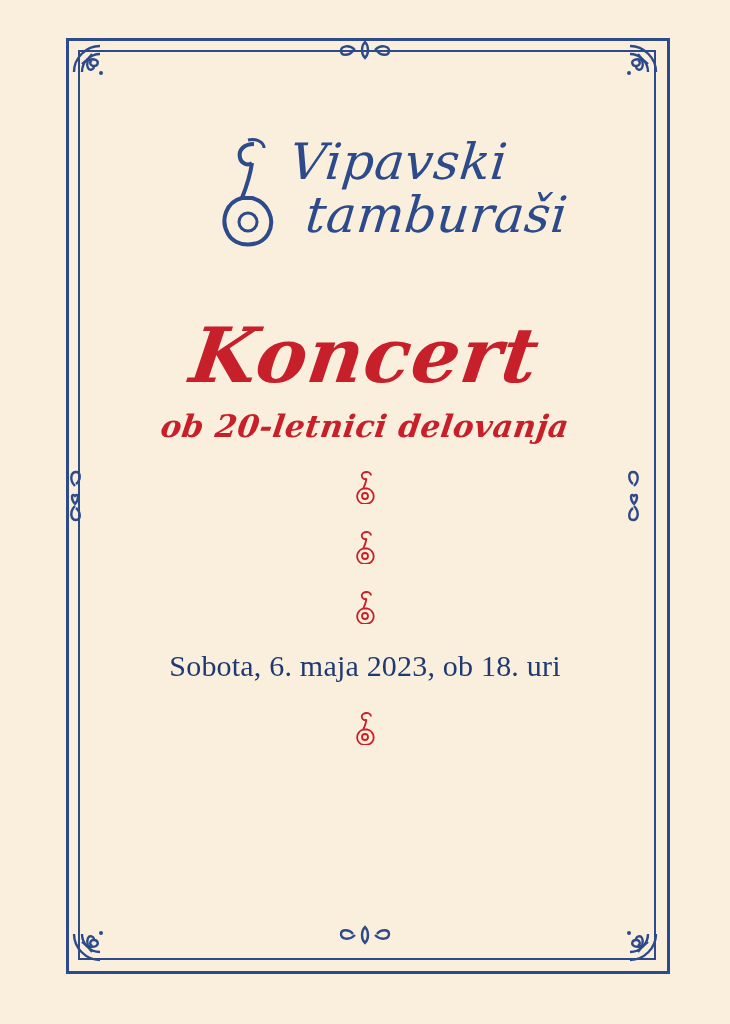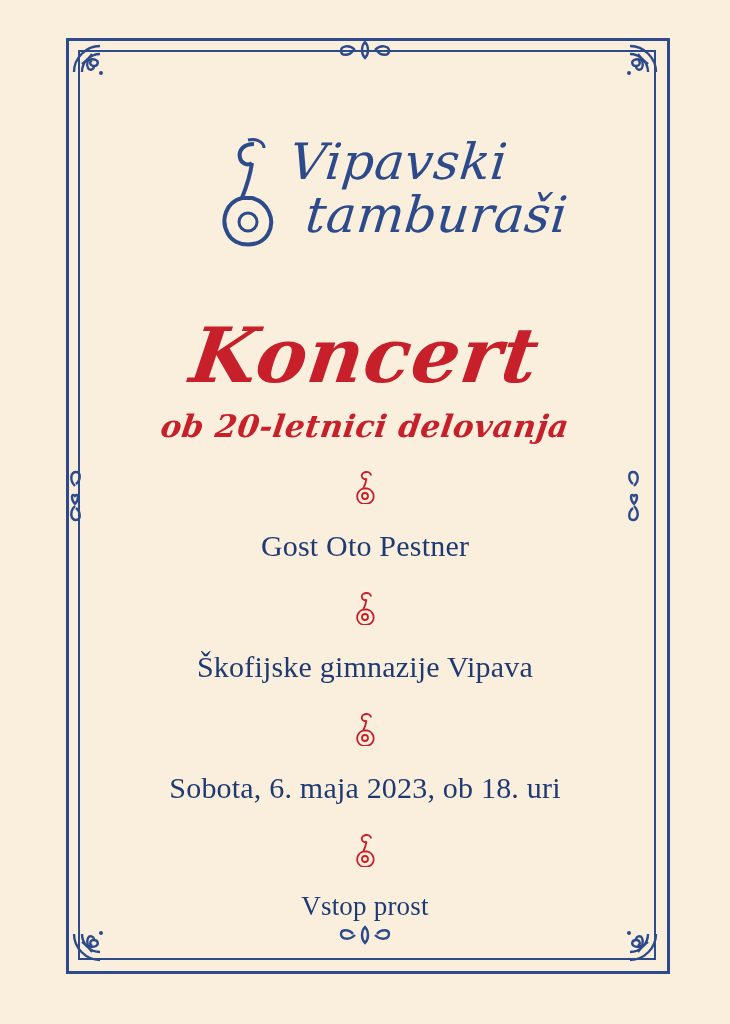--- a/index.html
+++ b/index.html
@@ -244,33 +244,31 @@
   <div class="divider">
     <svg viewBox="0 0 26 34" fill="none" stroke="currentColor" stroke-width="1.8">
       <path d="M15 2 C11 2 9 4 10 7 C10.6 9 13 9.6 14.5 8.5"></path>
       <path d="M12.5 2.5 C16 1 19 3 19 5.5"></path>
       <path d="M14.5 8.5 C13.8 13 12.6 16 11.3 18.5"></path>
       <path d="M11.3 18.5 C5.8 20 3.6 26 6.4 30.6 C9.2 35 17.6 35 20.4 30.6 C23.2 26 21 20 15.5 18.5 Z"></path>
       <circle cx="13" cy="26" r="3"></circle>
     </svg>
   </div>
 
-  <div class="line">Gost Oto Pestner</div>
-
-  <div class="divider">
-    <svg viewBox="0 0 26 34" fill="none" stroke="currentColor" stroke-width="1.8">
-      <path d="M15 2 C11 2 9 4 10 7 C10.6 9 13 9.6 14.5 8.5"></path>
-      <path d="M12.5 2.5 C16 1 19 3 19 5.5"></path>
-      <path d="M14.5 8.5 C13.8 13 12.6 16 11.3 18.5"></path>
-      <path d="M11.3 18.5 C5.8 20 3.6 26 6.4 30.6 C9.2 35 17.6 35 20.4 30.6 C23.2 26 21 20 15.5 18.5 Z"></path>
-      <circle cx="13" cy="26" r="3"></circle>
-    </svg>
-  </div>
-
-  <div class="line venue-line2">Škofijske gimnazije Vipava</div>
+
+  <div class="divider">
+    <svg viewBox="0 0 26 34" fill="none" stroke="currentColor" stroke-width="1.8">
+      <path d="M15 2 C11 2 9 4 10 7 C10.6 9 13 9.6 14.5 8.5"></path>
+      <path d="M12.5 2.5 C16 1 19 3 19 5.5"></path>
+      <path d="M14.5 8.5 C13.8 13 12.6 16 11.3 18.5"></path>
+      <path d="M11.3 18.5 C5.8 20 3.6 26 6.4 30.6 C9.2 35 17.6 35 20.4 30.6 C23.2 26 21 20 15.5 18.5 Z"></path>
+      <circle cx="13" cy="26" r="3"></circle>
+    </svg>
+  </div>
+
 
   <div class="divider">
     <svg viewBox="0 0 26 34" fill="none" stroke="currentColor" stroke-width="1.8">
       <path d="M15 2 C11 2 9 4 10 7 C10.6 9 13 9.6 14.5 8.5"></path>
       <path d="M12.5 2.5 C16 1 19 3 19 5.5"></path>
       <path d="M14.5 8.5 C13.8 13 12.6 16 11.3 18.5"></path>
       <path d="M11.3 18.5 C5.8 20 3.6 26 6.4 30.6 C9.2 35 17.6 35 20.4 30.6 C23.2 26 21 20 15.5 18.5 Z"></path>
       <circle cx="13" cy="26" r="3"></circle>
     </svg>
   </div>
@@ -280,14 +278,13 @@
   <div class="divider">
     <svg viewBox="0 0 26 34" fill="none" stroke="currentColor" stroke-width="1.8">
       <path d="M15 2 C11 2 9 4 10 7 C10.6 9 13 9.6 14.5 8.5"></path>
       <path d="M12.5 2.5 C16 1 19 3 19 5.5"></path>
       <path d="M14.5 8.5 C13.8 13 12.6 16 11.3 18.5"></path>
       <path d="M11.3 18.5 C5.8 20 3.6 26 6.4 30.6 C9.2 35 17.6 35 20.4 30.6 C23.2 26 21 20 15.5 18.5 Z"></path>
       <circle cx="13" cy="26" r="3"></circle>
     </svg>
   </div>
 
-  <div class="line small">Vstop prost</div>
 </div>
 
 </body></html>

